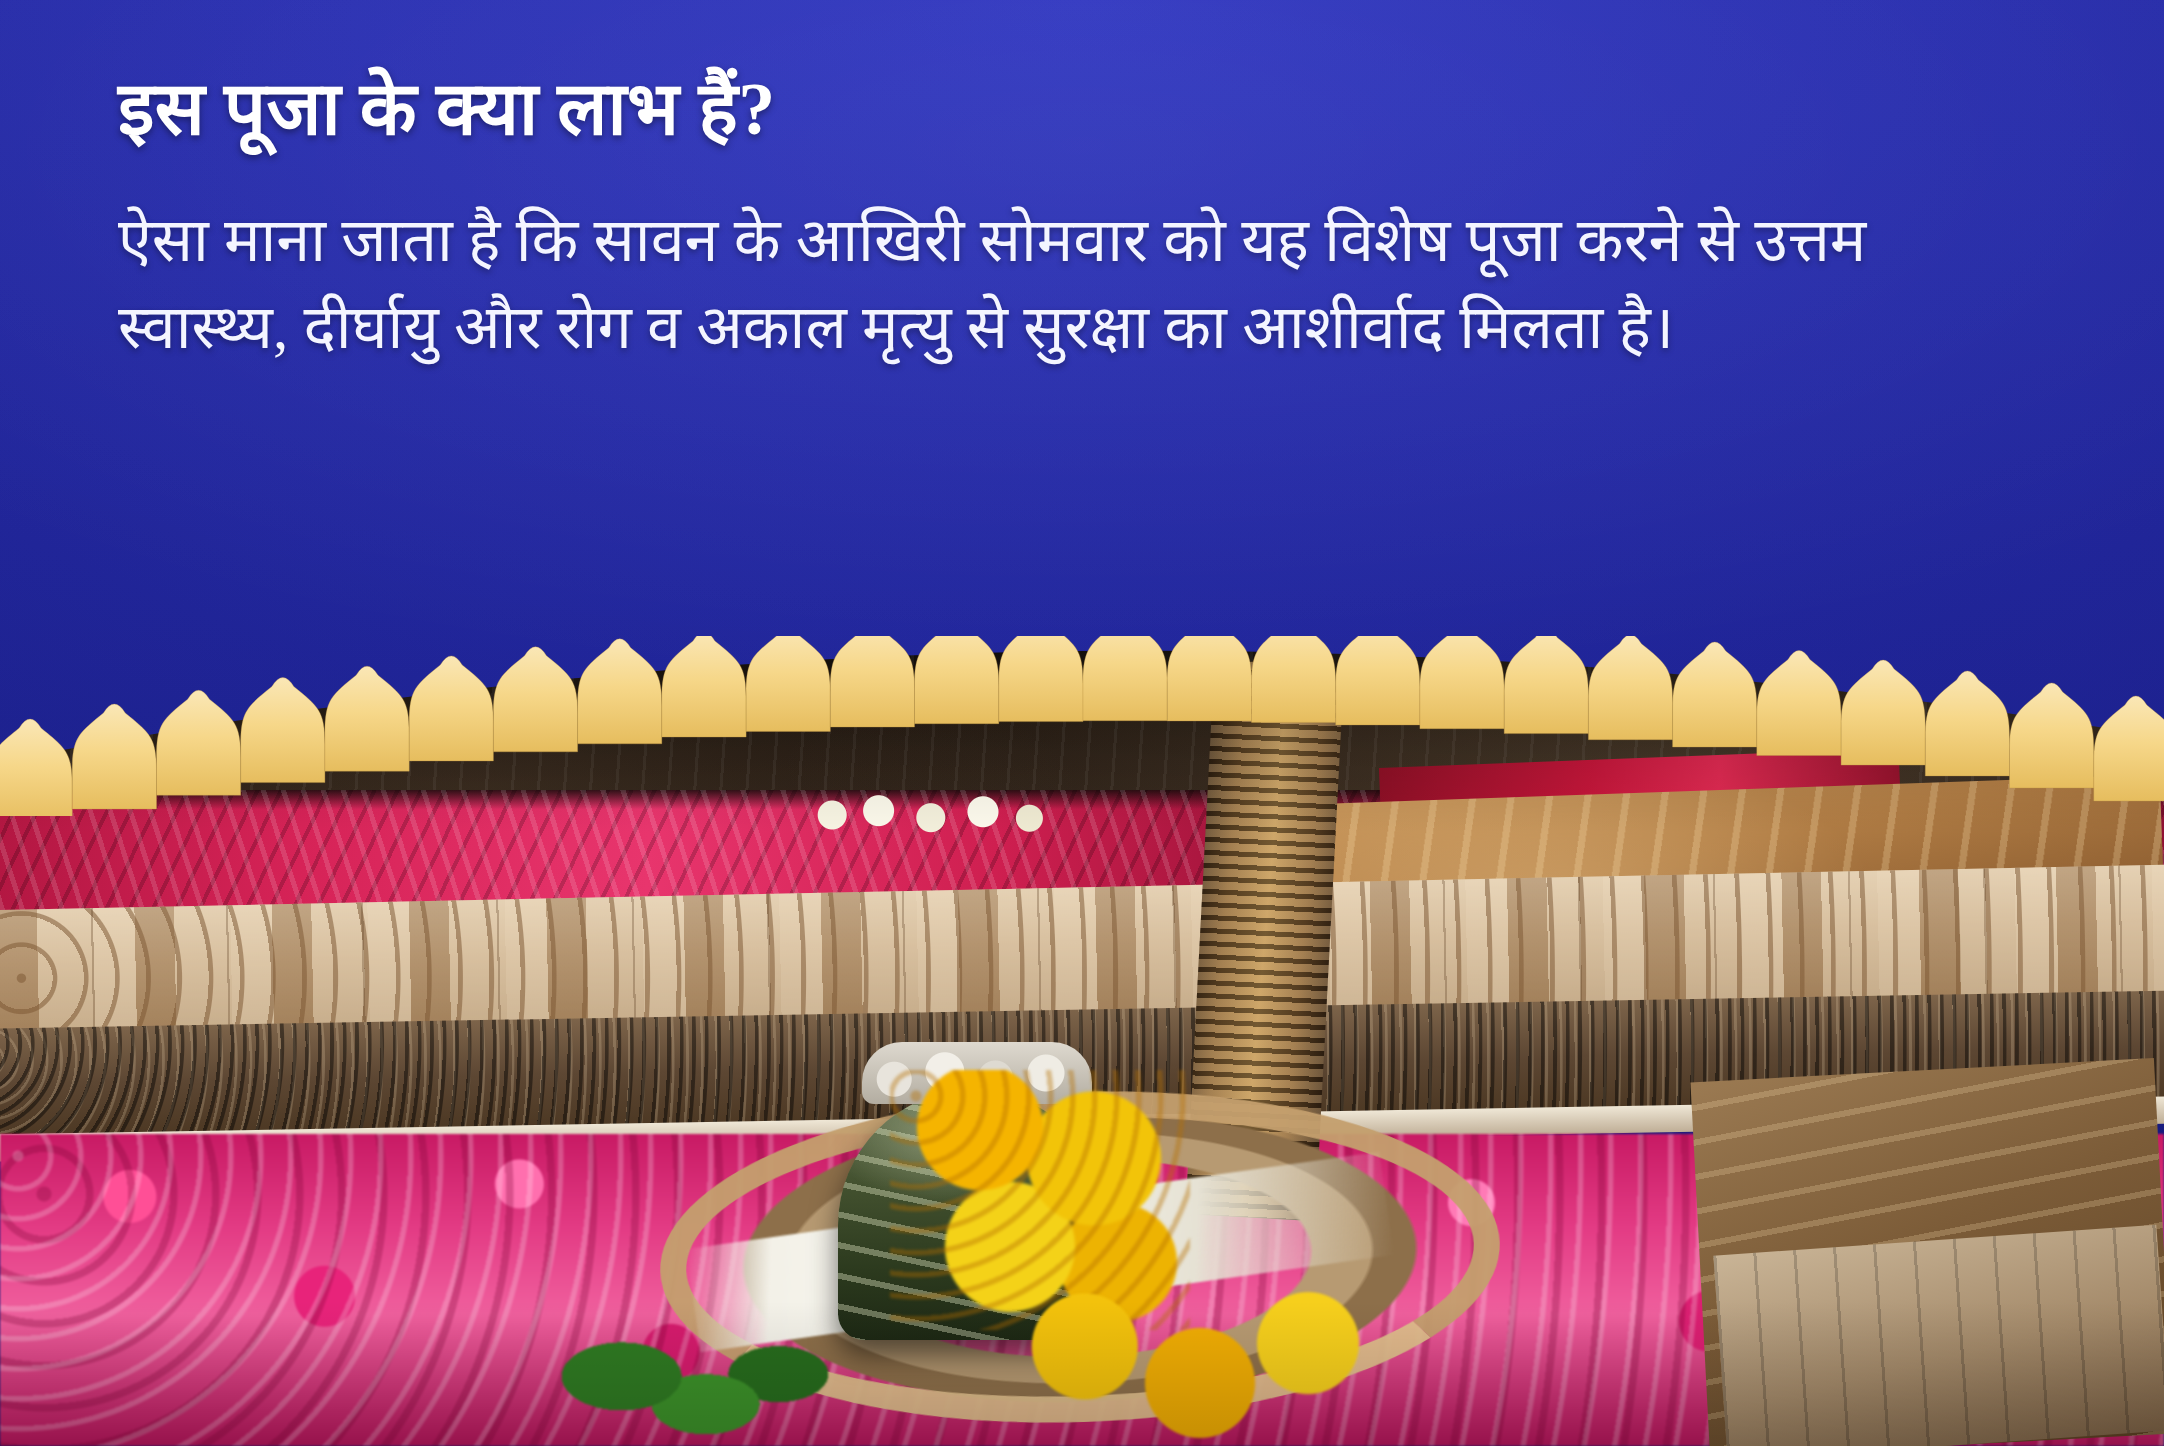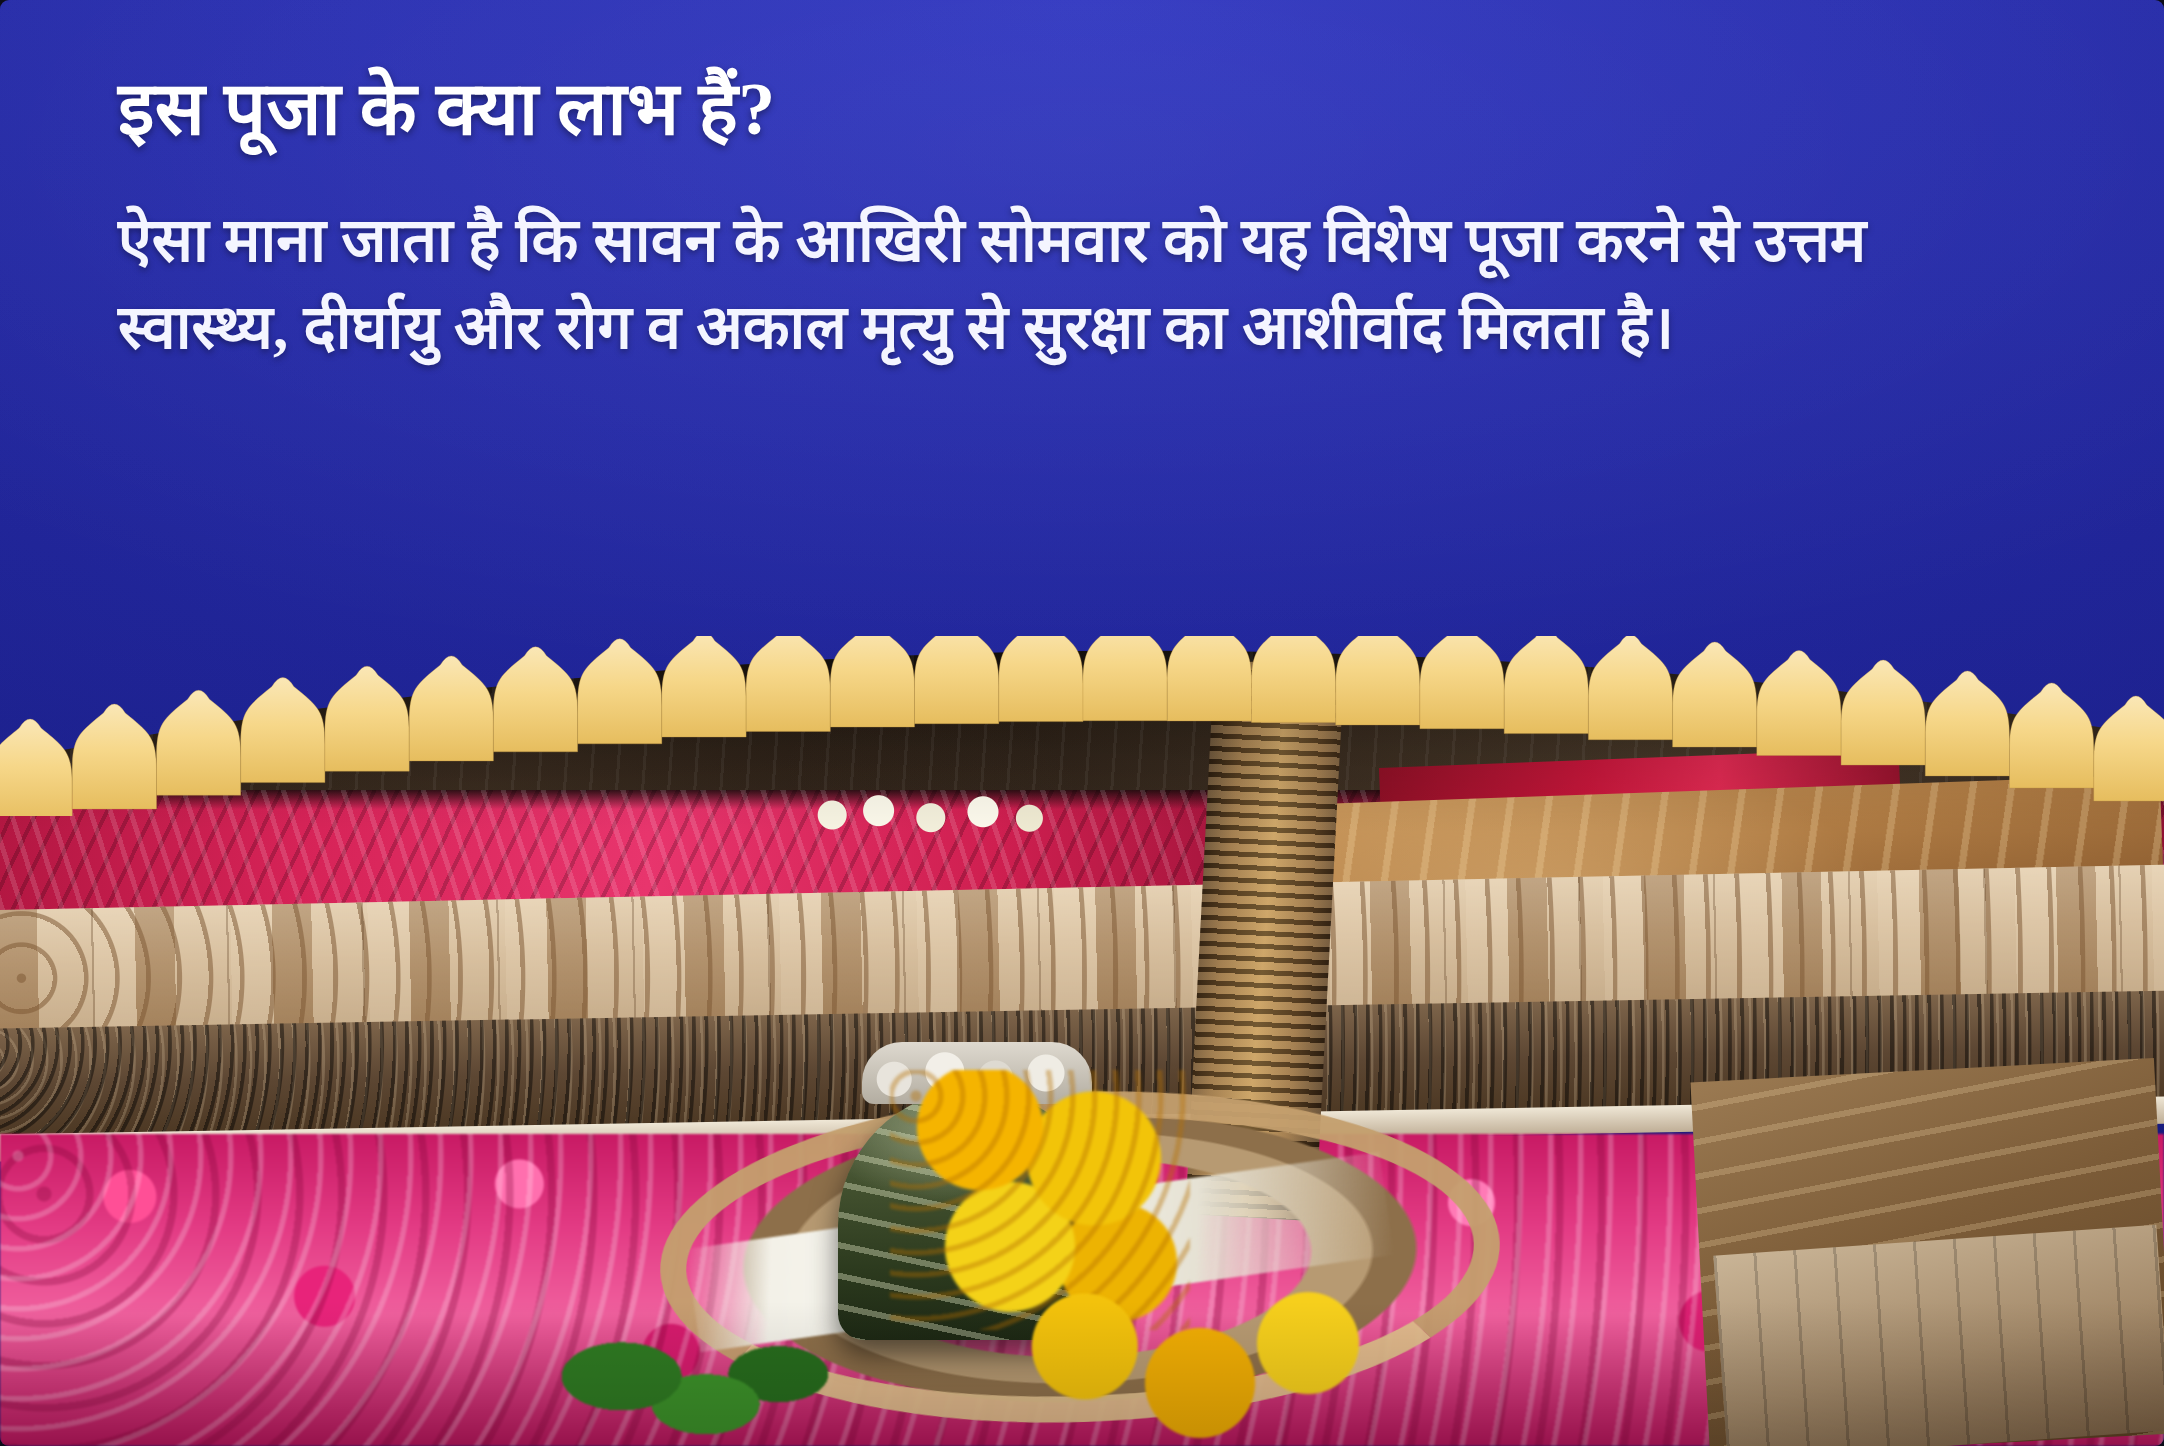--- a/index.html
+++ b/index.html
@@ -7,21 +7,20 @@
   *{box-sizing:border-box;}
 
   .card{
     position:relative;
     width:2164px;
     height:1446px;
     overflow:hidden;
     font-family:"Liberation Serif","DejaVu Serif",serif;
     background:
       radial-gradient(120% 90% at 50% 0%, #2a31bf 0%, #242ab0 28%, #1d229c 58%, #171b86 100%);
-    border-radius: 9px;
   }
   
   .card::after{
     content:"";
     position:absolute;inset:0;
     background:radial-gradient(130% 70% at 50% 10%, rgba(255,255,255,.05) 0%, rgba(0,0,0,0) 55%),
                linear-gradient(180deg, rgba(255,255,255,.03) 0%, rgba(0,0,0,.10) 100%);
     pointer-events:none;
     z-index:1;
   }
@@ -42,21 +41,21 @@
     font-weight:700;
     letter-spacing:.4px;
     text-shadow:0 3px 7px rgba(0,0,0,.40);
     font-family:"Liberation Serif","DejaVu Serif",serif;
   }
   .body-copy{
     margin:44px 0 0 0;
     color:#f4f5ff;
     font-size:61px;
     line-height:1.42;
-    font-weight:700;
+    font-weight:400;
     max-width:1810px;
     text-shadow:0 3px 6px rgba(0,0,0,.34);
     font-family:"Liberation Serif","DejaVu Serif",serif;
   }
 
   
   .photo-wrap{
     position:absolute;
     left:0;
     top:640px;

